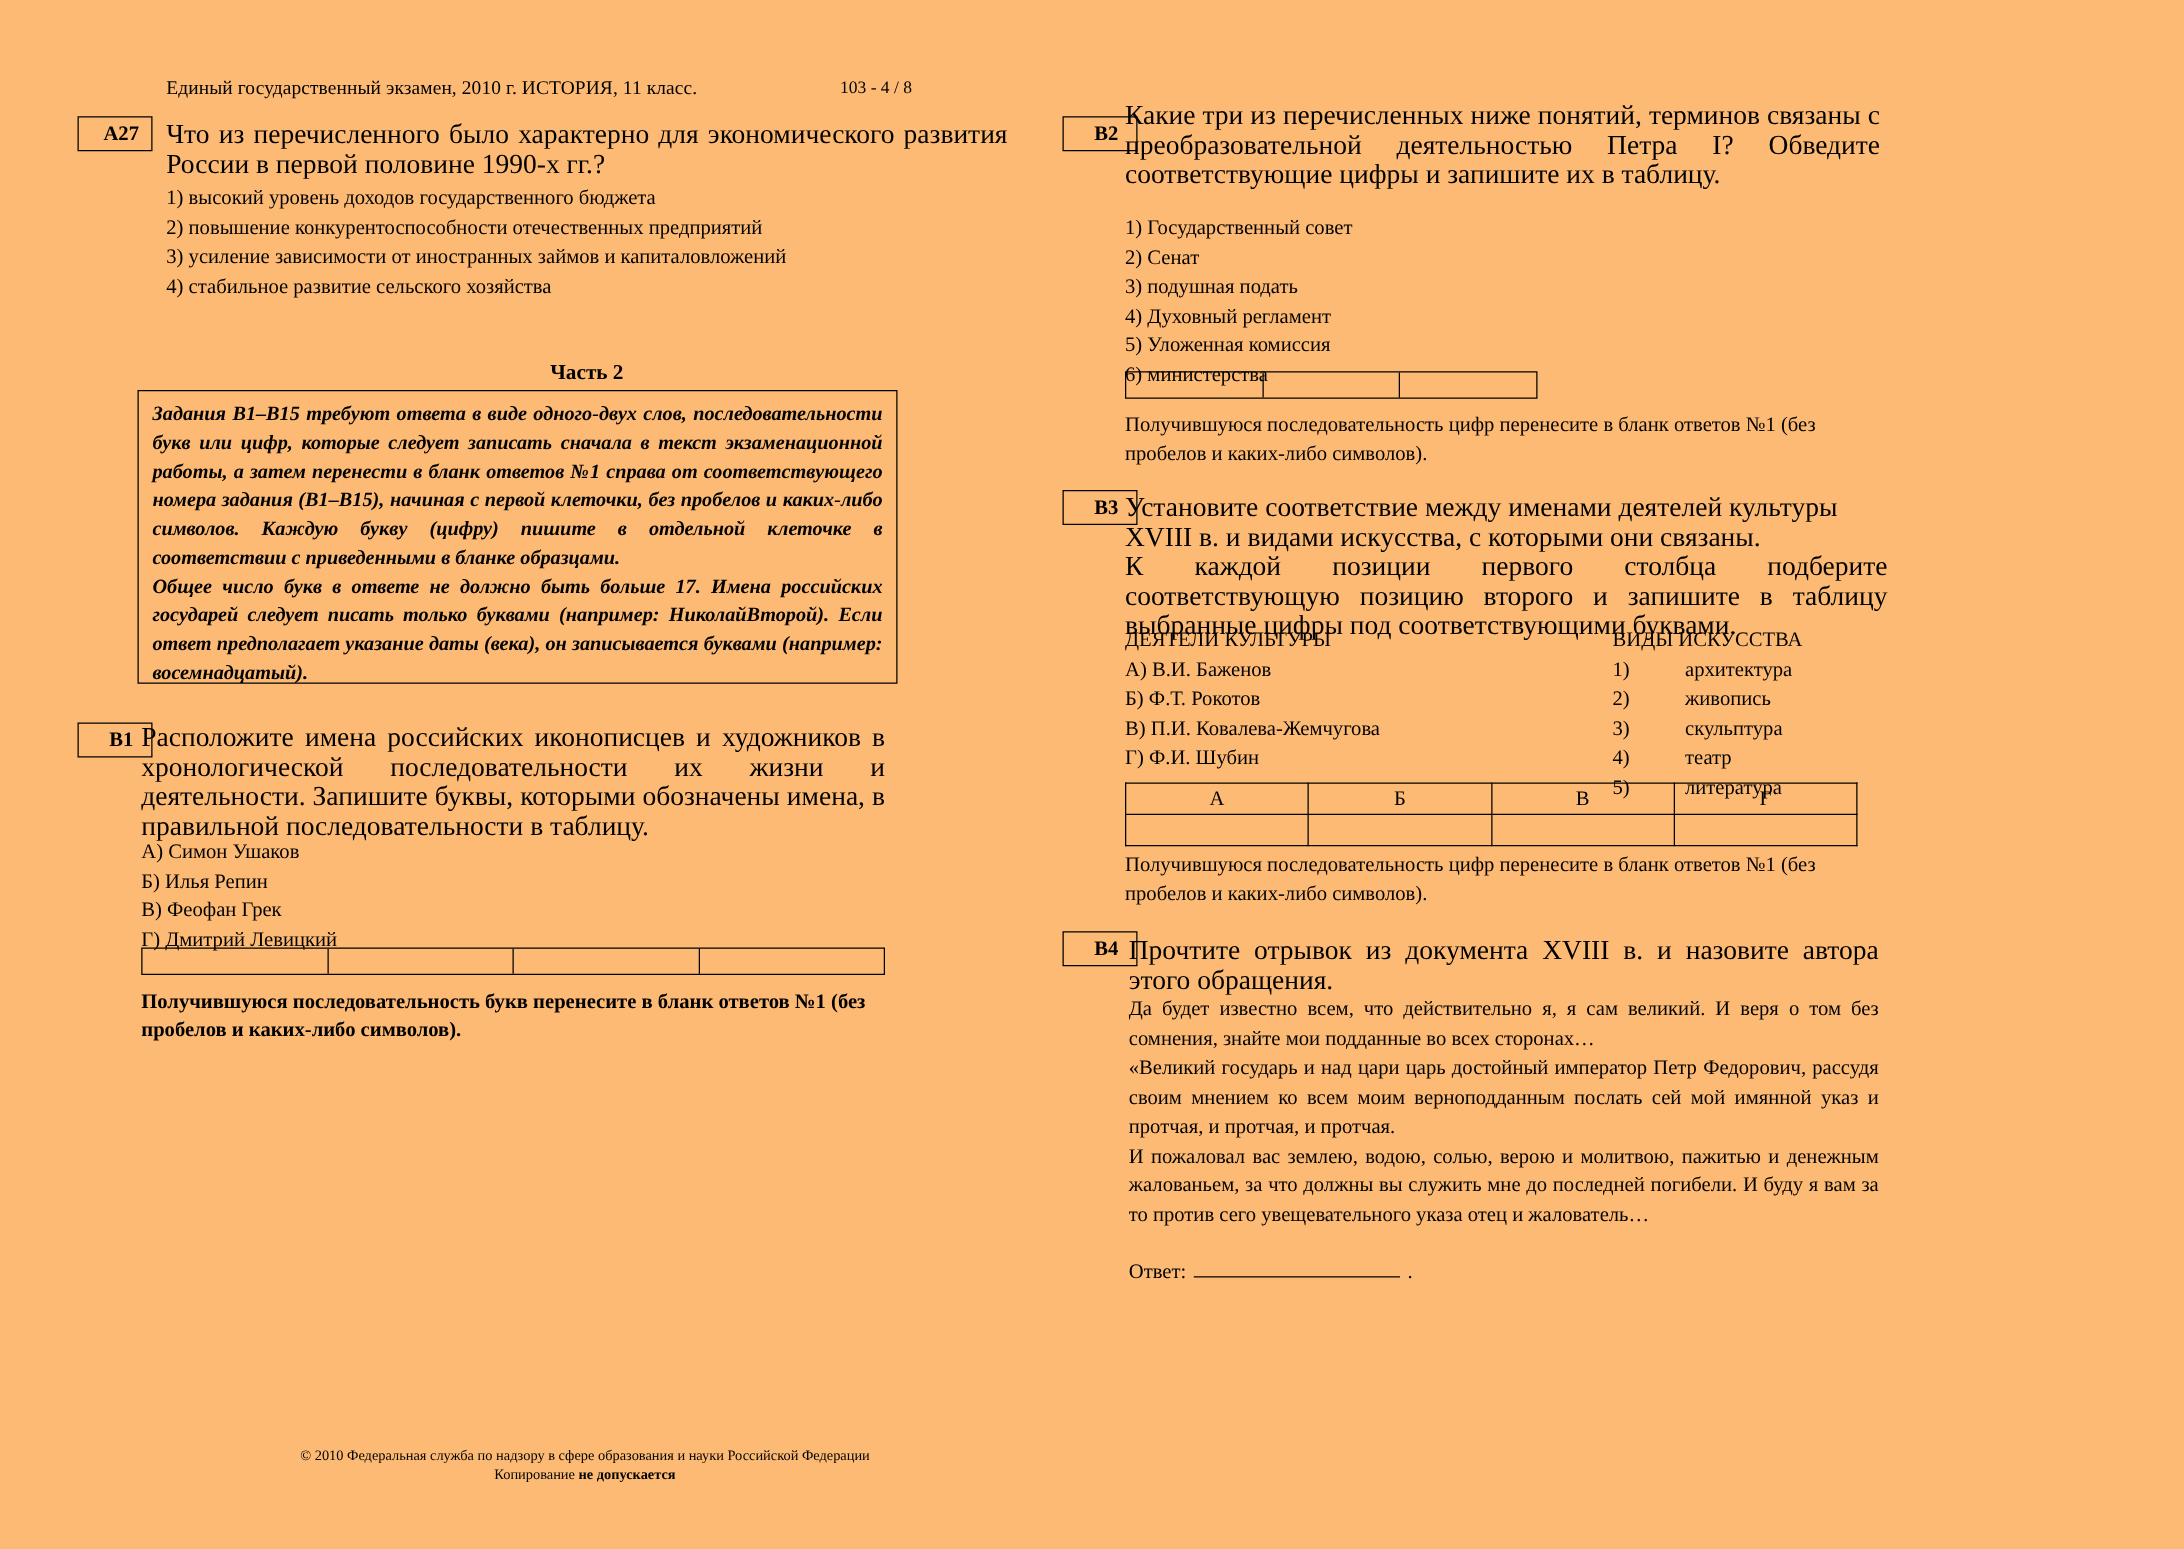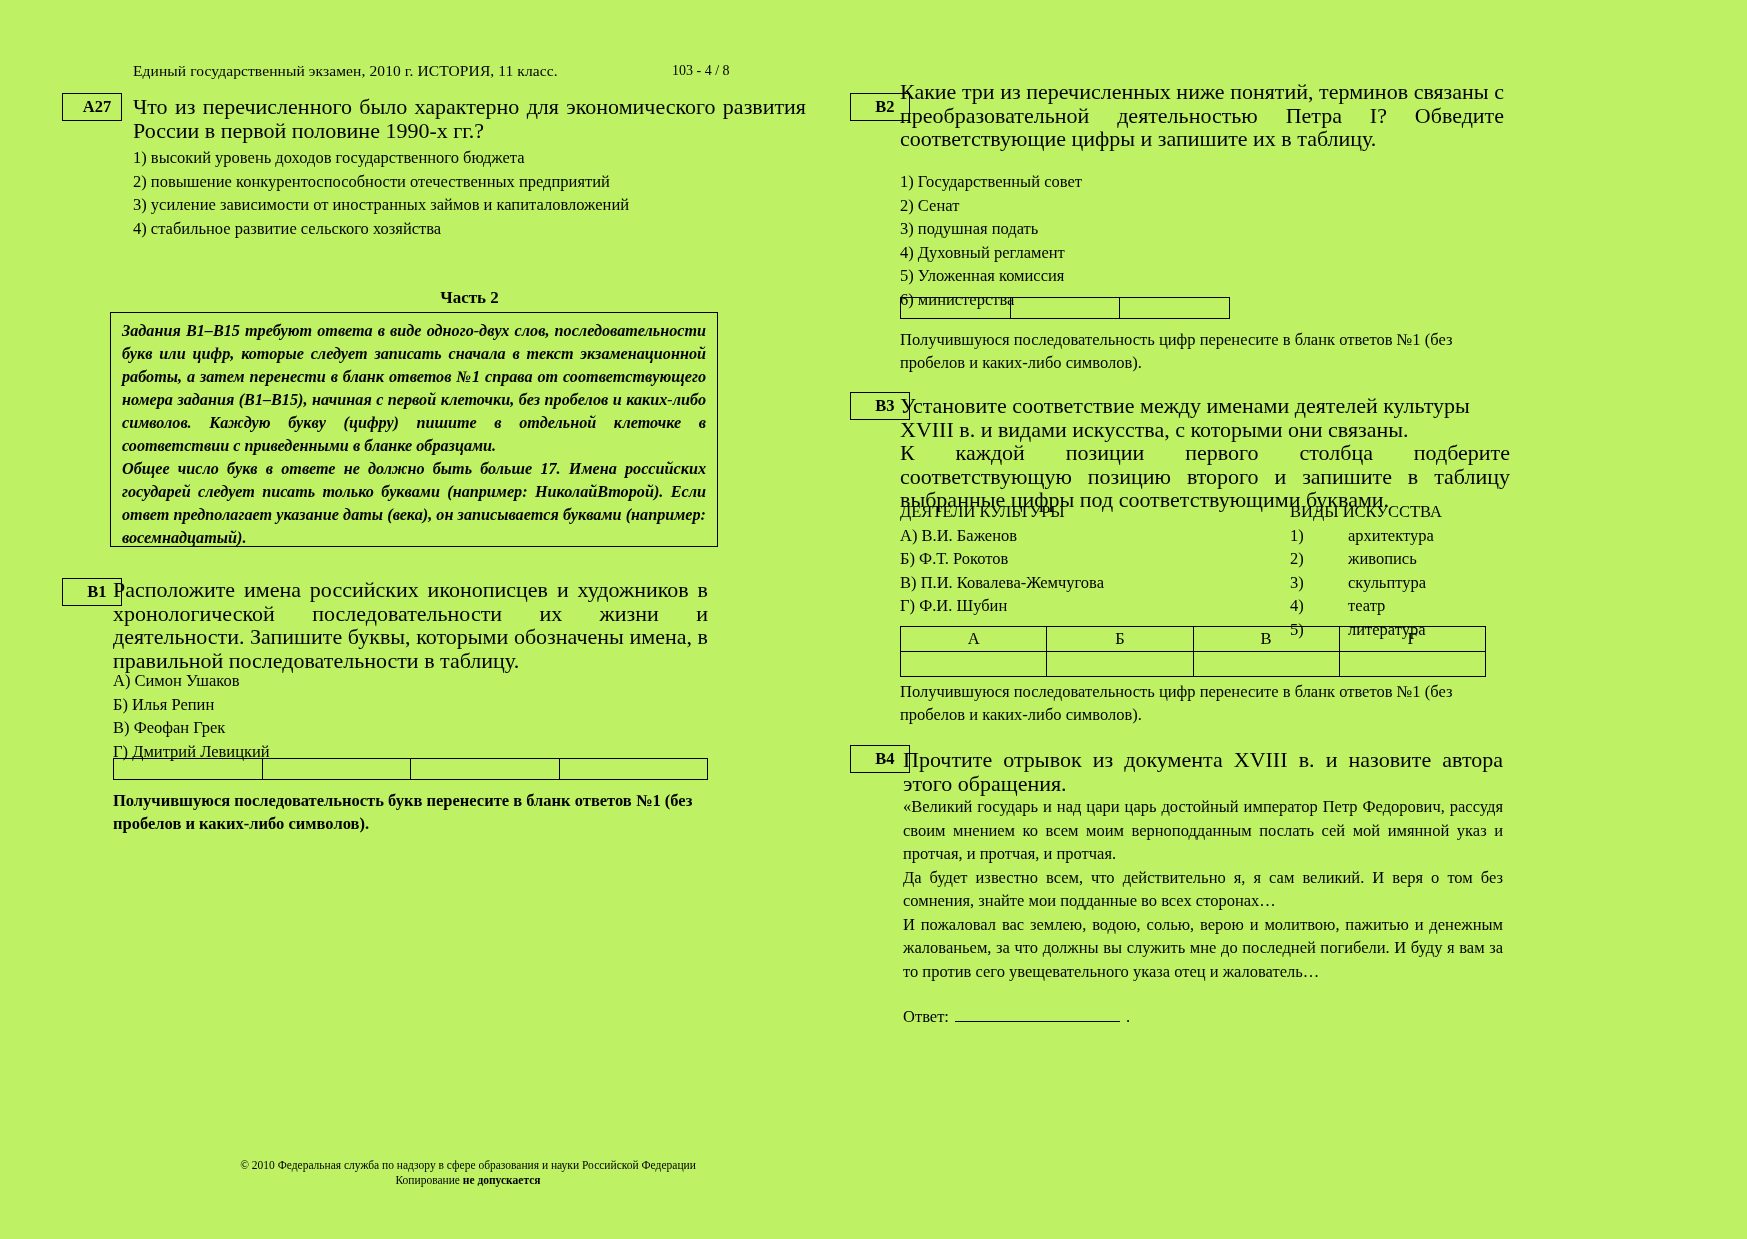--- a/index.html
+++ b/index.html
@@ -12,21 +12,21 @@
     height: 1239px;
     position: relative;
     font-family: "Liberation Serif", serif;
     color: #000;
   }
   .page {
     position: absolute;
     left: 0; top: 0;
     width: 1747px;
     height: 1239px;
-    background: #bef264;
+    background: #fdba74;
   }
   .header {
     position: absolute;
     left: 133px;
     top: 62px;
     width: 520px;
     font-size: 15.5px;
     letter-spacing: 0.1px;
     white-space: nowrap;
   }
@@ -266,22 +266,22 @@
     </tr>
   </tbody>
     </table>
 
   <div class="note" style="left:900px; top:680px; width:620px;">Получившуюся последовательность цифр перенесите в бланк ответов №1 (без пробелов и каких-либо символов).</div>
 
   <div class="qnum" style="left:850px; top:745px;">В4</div>
   <div class="qtext" style="left:903px; top:748px; width:600px;">Прочтите отрывок из документа XVIII в. и назовите автора этого обращения.</div>
 
   <div class="doc-quote" style="left:903px; top:795px; width:600px;">
+    <p>Да будет известно всем, что действительно я, я сам великий. И веря о том без сомнения, знайте мои подданные во всех сторонах…</p>
     <p>«Великий государь и над цари царь достойный император Петр Федорович, рассудя своим мнением ко всем моим верноподданным послать сей мой имянной указ и протчая, и протчая, и протчая.</p>
-    <p>Да будет известно всем, что действительно я, я сам великий. И веря о том без сомнения, знайте мои подданные во всех сторонах…</p>
     <p>И пожаловал вас землею, водою, солью, верою и молитвою, пажитью и денежным жалованьем, за что должны вы служить мне до последней погибели. И буду я вам за то против сего увещевательного указа отец и жалователь…</p>
   </div>
 
   <div class="answer-line" style="left:903px; top:1006px;">
     <span>Ответ:</span><span class="blank"></span><span>.</span>
   </div>
 
 </div>
 
 </body></html>

